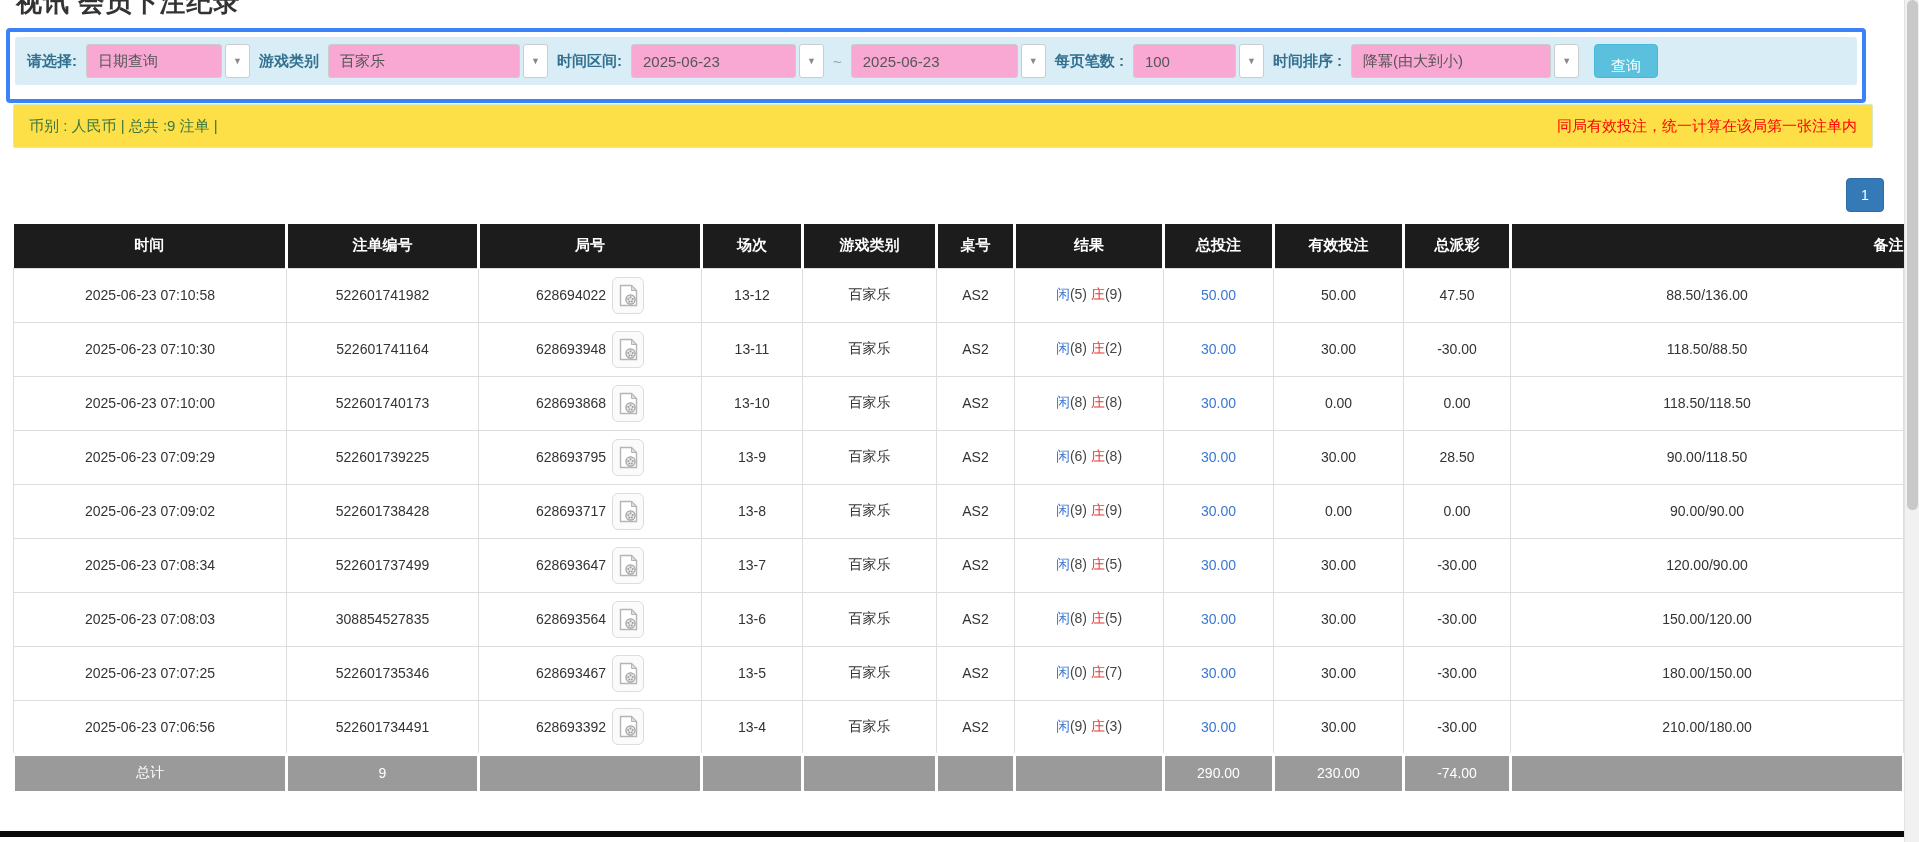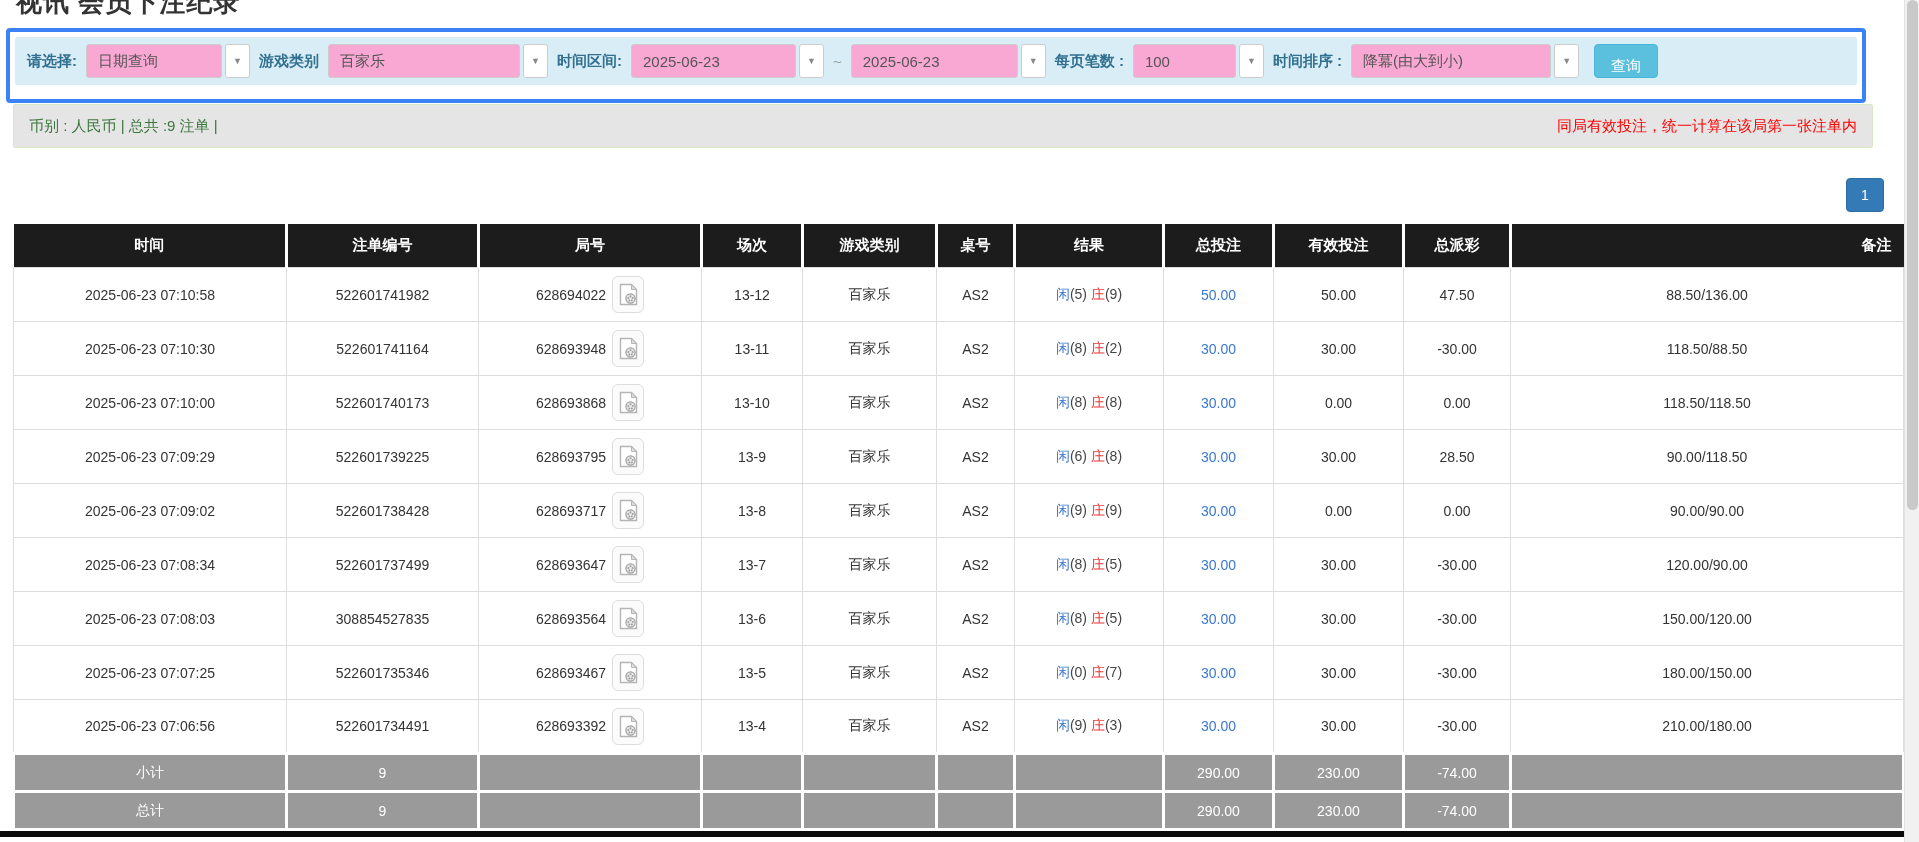--- a/index.html
+++ b/index.html
@@ -35,39 +35,39 @@
   }
   .w136{width:136px;} .w192{width:192px;} .w165{width:165px;} .w167{width:167px;} .w103{width:103px;} .w170{width:200px;}
   .tilde { color:#999; font-size:15px; }
   .search-btn {
     height:34px; padding:12px 16px; margin-left:6px; background:#5bc0de; border:1px solid #46b8da;
     color:#fff; font-size:15px; border-radius:4px; cursor:pointer;
   }
   
   .alert {
     position:absolute; left:13px; top:104px; width:1860px; height:44px;
-    background:#e5e5e5; border:1px solid #d6e9c6; border-radius:2px;
+    background:#fde047; border:1px solid #d6e9c6; border-radius:2px;
     display:flex; align-items:center; justify-content:space-between; padding:0 15px; font-size:15px;
   }
   .alert-info-text { color:#3c763d; }
   .alert-notice { color:#ff0000; }
   
   .pagination { position:absolute; top:178px; left:1846px; }
   .page-btn {
     min-width:38px; height:34px; background:#337ab7; color:#fff; border:1px solid #2e6da4;
     border-radius:4px; font-size:14px; cursor:pointer;
   }
   
   .data-table {
     position:absolute; top:224px; left:12px; width:1890px;
     border-collapse:collapse; table-layout:fixed; font-size:14px;
   }
   .data-table thead th {
-    background:#1c1c1c; color:#fff; height:36px; font-size:15px; font-weight:bold;
-    border-right:3px solid #fff; padding:12px;
+    background:#1c1c1c; color:#fff; height:44px; font-size:15px; font-weight:bold;
+    border-right:3px solid #fff; padding:0;
   }
   .data-table thead th:last-child { border-right:none;text-align:right; }
   .data-table tbody td {
     height:54px; border:1px solid #ddd; text-align:center; color:#333; background:#fff; padding:0 4px;
   }
   .data-table tr.sum td {
     background:#9a9a9a; color:#fff; height:38px; border:3px solid #fff; font-size:14px;
   }
   .round-wrap { display:flex; align-items:center; justify-content:center; gap:6px; }
   .link-blue { color:#3a77d4; }
@@ -423,33 +423,20 @@
         <td>13-4</td>
         <td>百家乐</td>
         <td>AS2</td>
         <td><span class="player">闲</span><span class="score">(9)</span> <span class="banker">庄</span><span class="score">(3)</span></td>
         <td><span class="link-blue">30.00</span></td>
         <td>30.00</td>
         <td class="neg">-30.00</td>
         <td>210.00/180.00</td>
       </tr>
       <tr class="sum">
-        <td>小计</td>
-        <td>9</td>
-        <td></td>
-        <td></td>
-        <td></td>
-        <td></td>
-        <td></td>
-        <td>290.00</td>
-        <td>230.00</td>
-        <td class="neg">-74.00</td>
-        <td></td>
-      </tr>
-      <tr class="sum">
         <td>总计</td>
         <td>9</td>
         <td></td>
         <td></td>
         <td></td>
         <td></td>
         <td></td>
         <td>290.00</td>
         <td>230.00</td>
         <td class="neg">-74.00</td>

